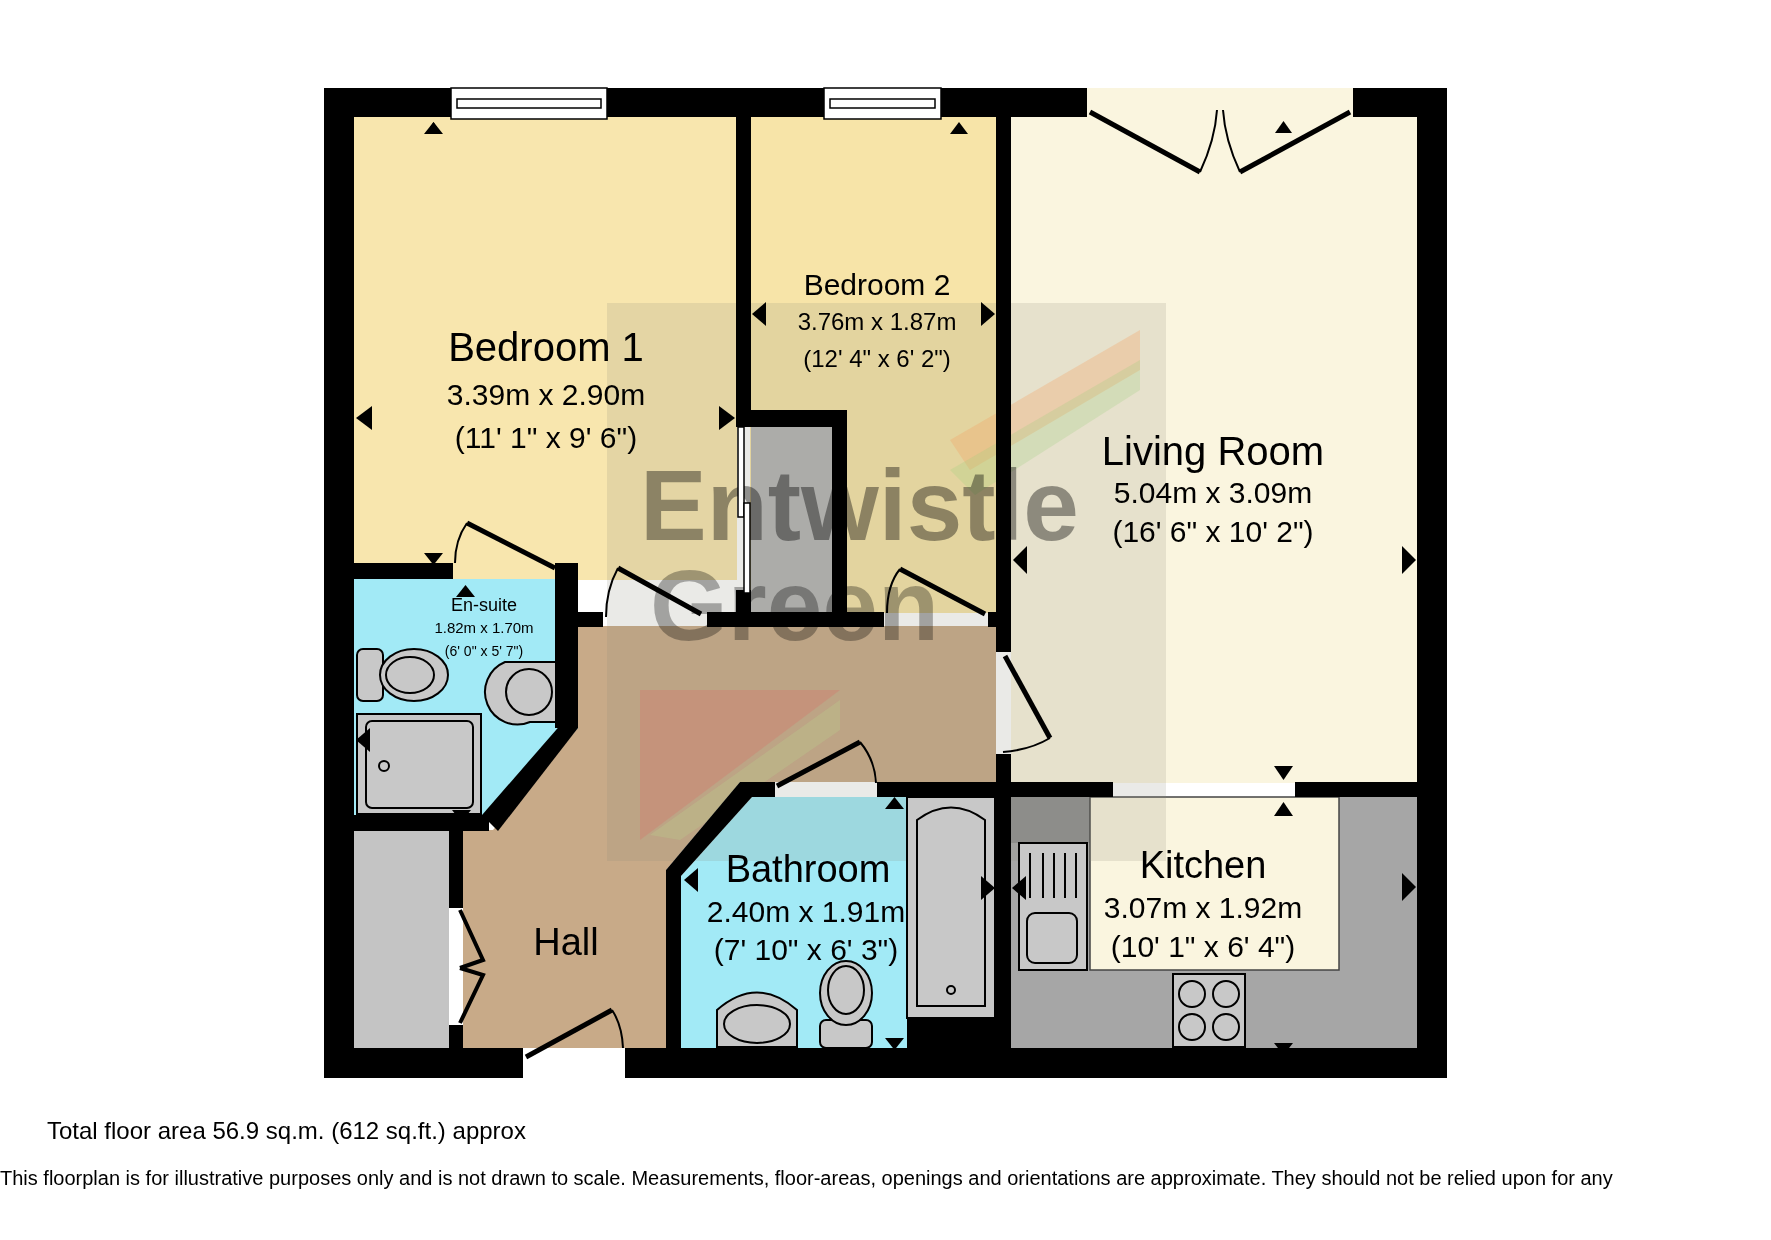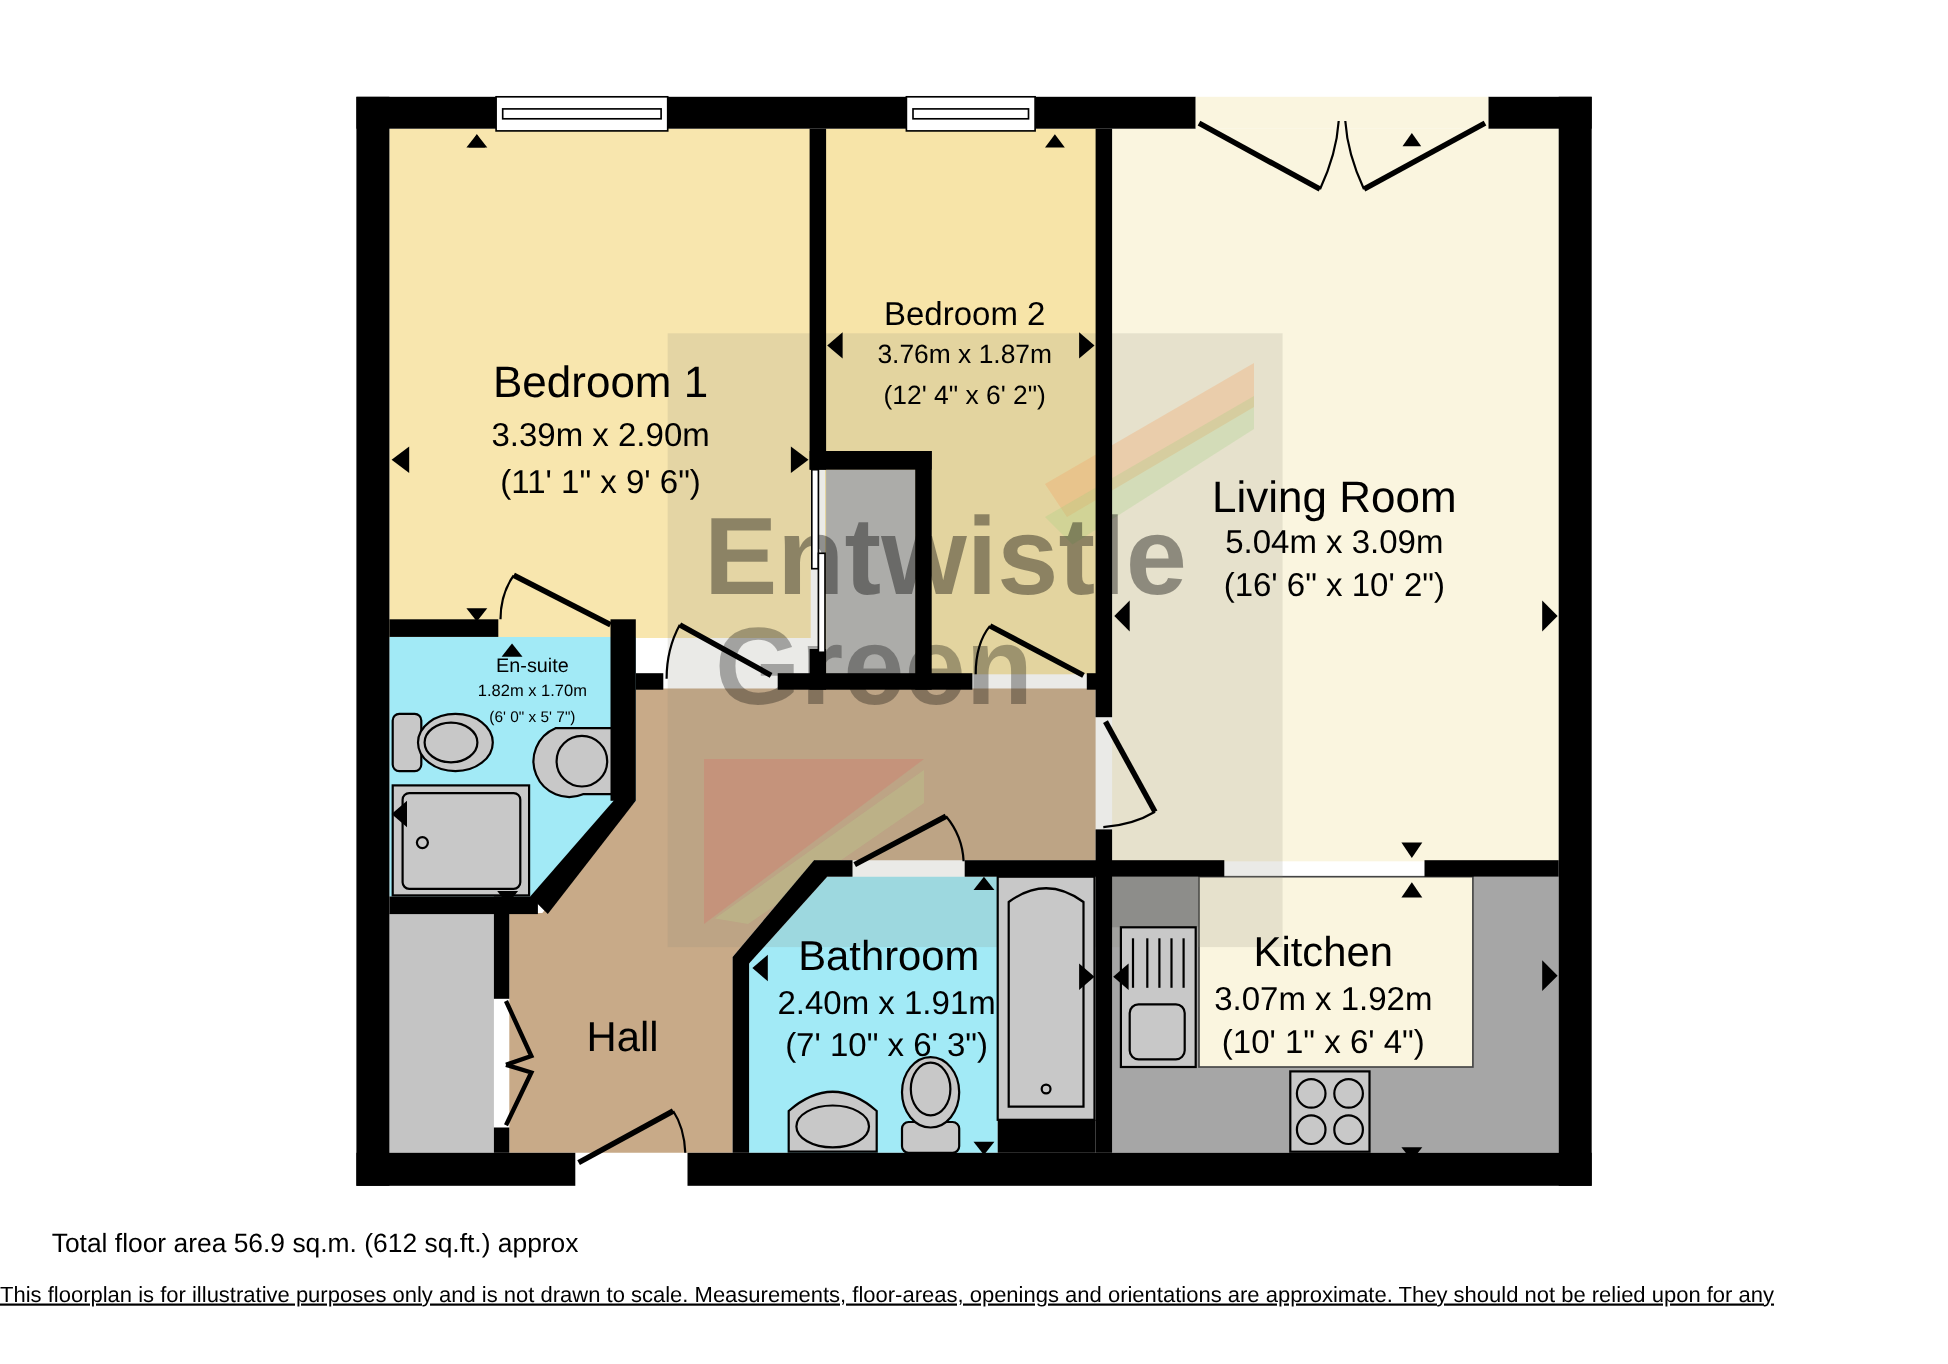--- a/index.html
+++ b/index.html
@@ -1,20 +1,20 @@
 <!DOCTYPE html>
 <html><head>
 <meta charset="utf-8">
 <style>
   html, body { margin: 0; padding: 0; background: #ffffff; }
   body { width: 1771px; height: 1240px; position: relative; overflow: hidden; font-family: "Liberation Sans", "DejaVu Sans", sans-serif; color: #000; }
   #plan { position: absolute; left: 0; top: 0; width: 1771px; height: 1240px; }
   .lbl { font-family: "Liberation Sans", "DejaVu Sans", sans-serif; fill: #000; }
   .total { position: absolute; left: 47px; top: 1117px; font-size: 24px; white-space: nowrap; }
-  .disclaimer { position: absolute; left: 0; width: 1437px; top: 1166px; text-align: center; font-size: 20px; line-height: 25px; text-decoration: underline; }
+  .disclaimer { position: absolute; left: 0; width: 1437px; top: 1166px; text-align: center; font-size: 20px; line-height: 25px; }
   .disclaimer div { white-space: nowrap; }
 </style>
 </head>
 <body>
 
 <svg id="plan" viewBox="0 0 1771 1240" xmlns="http://www.w3.org/2000/svg">
 
   <g>
     <rect x="354" y="117" width="383" height="463" fill="#f8e6ae"></rect>
     <rect x="750" y="117" width="247" height="496" fill="#f7e4a8"></rect>

